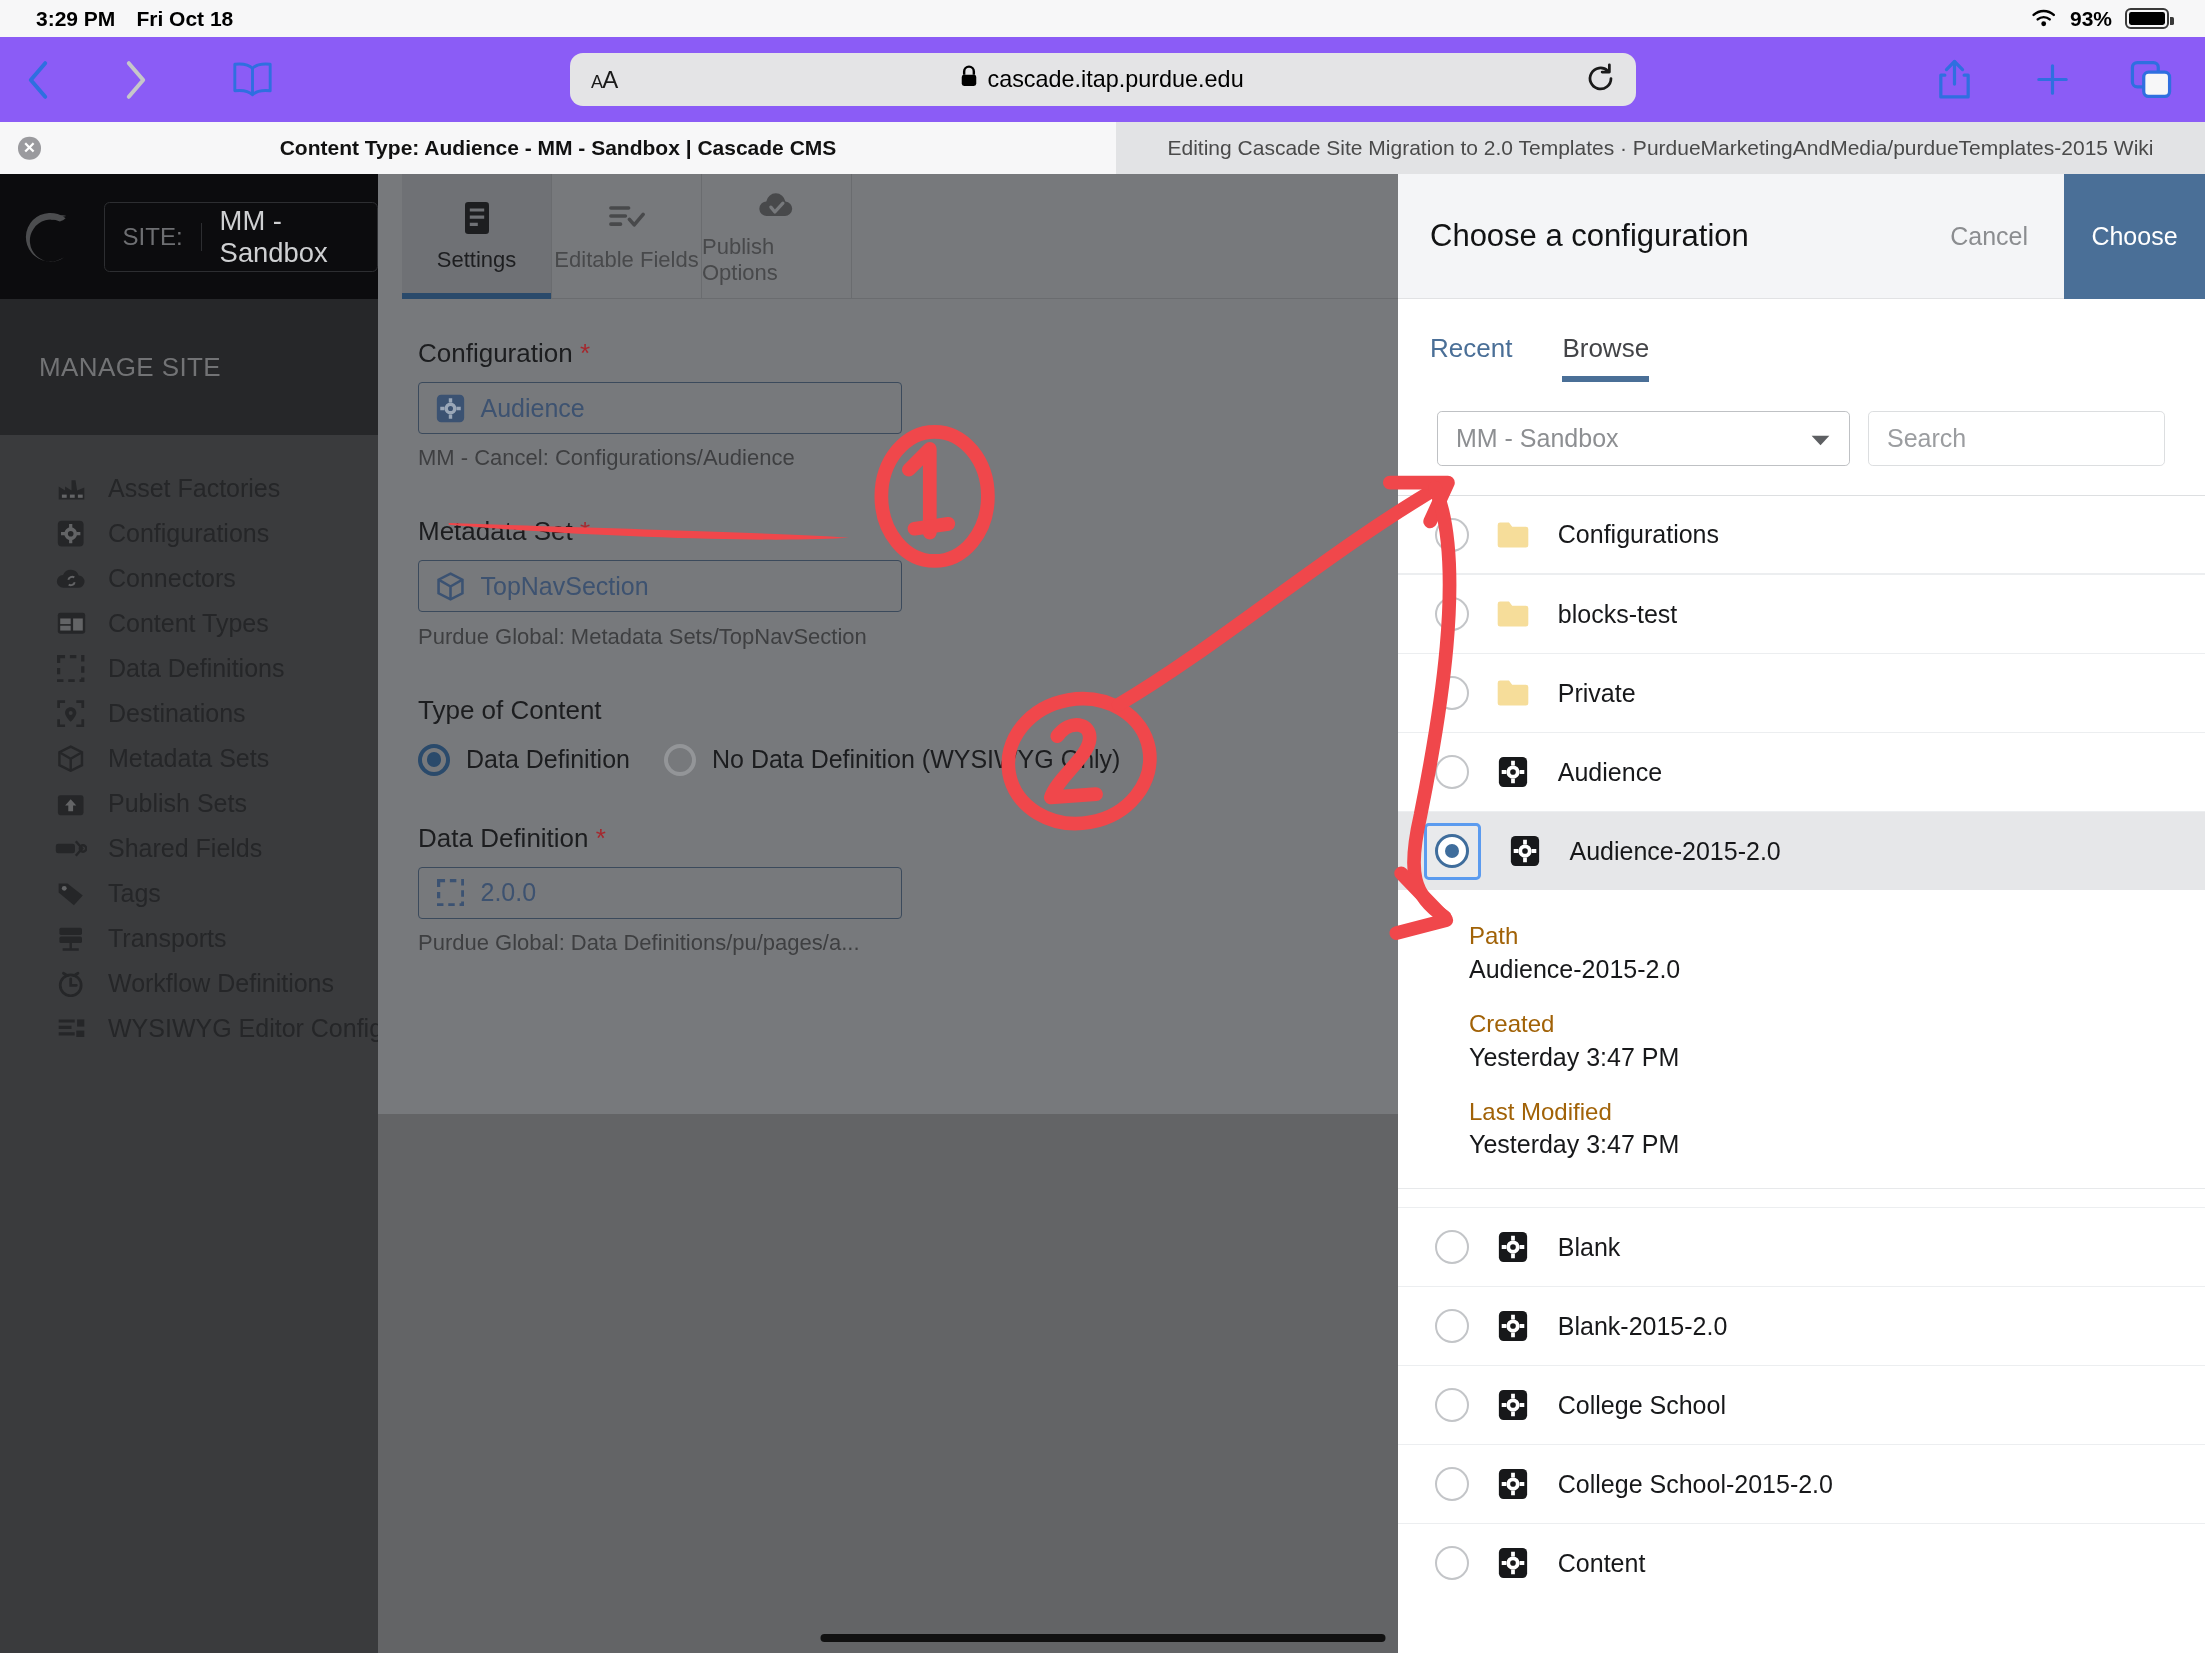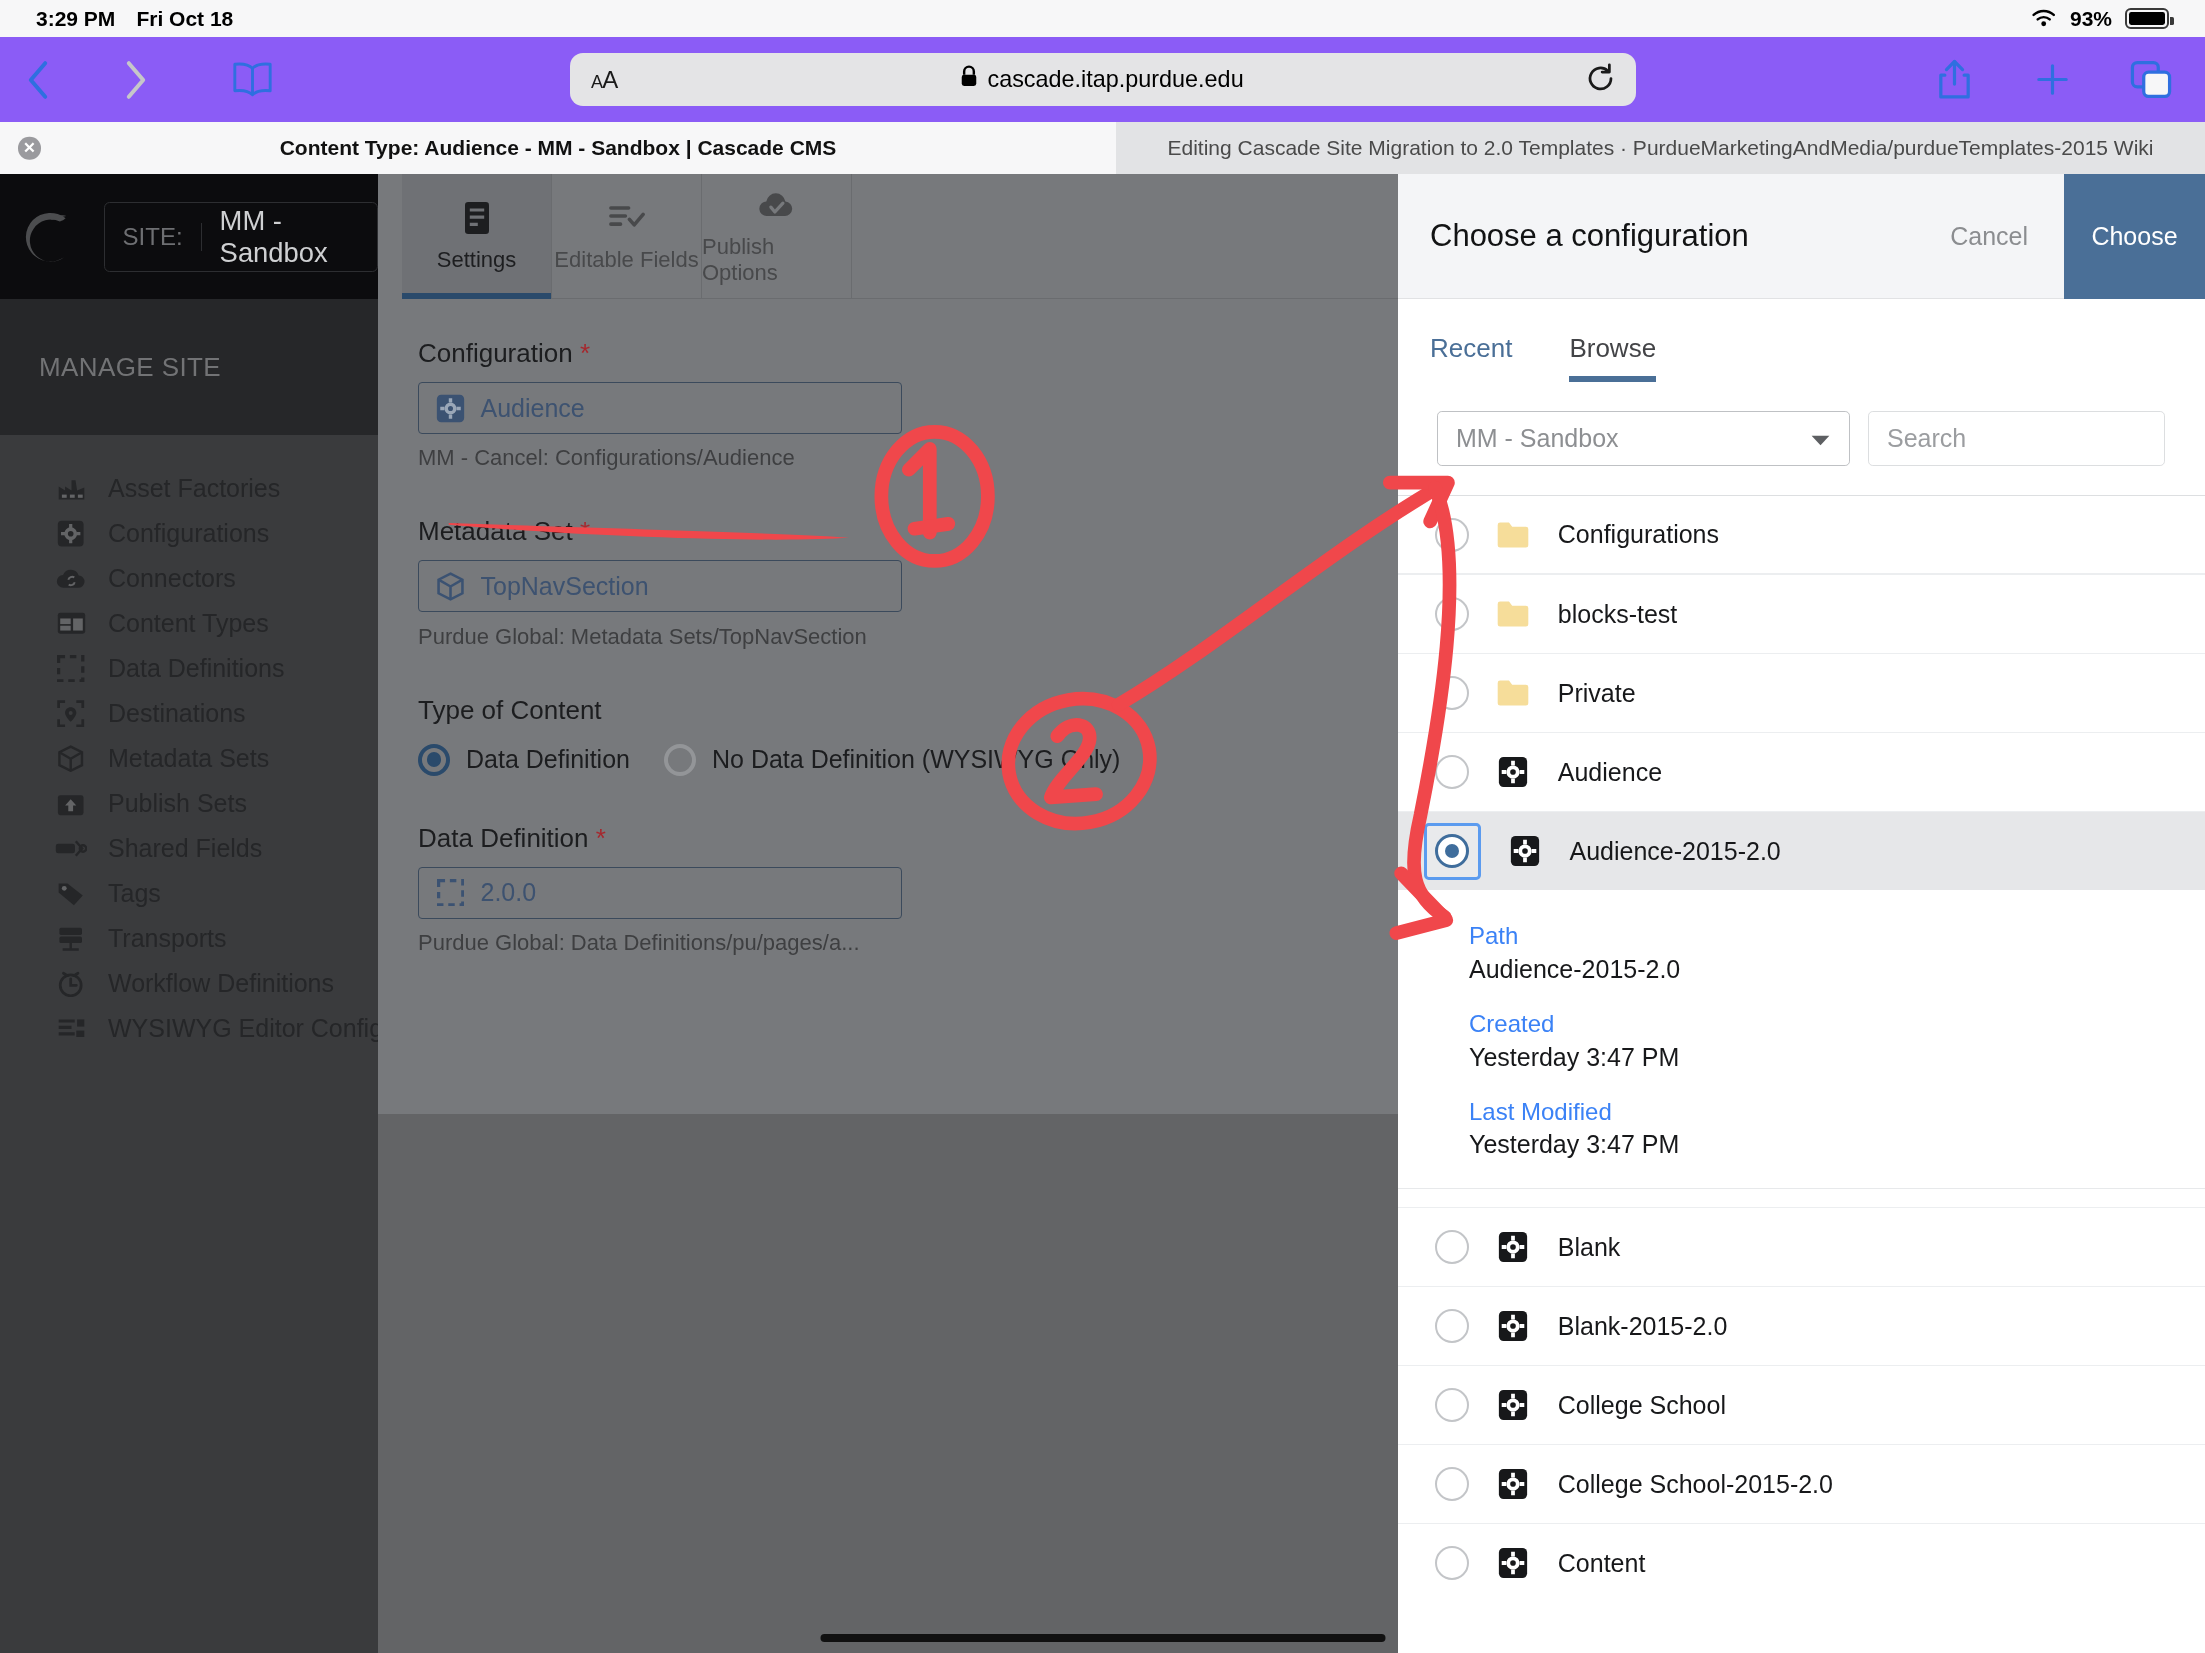--- a/index.html
+++ b/index.html
@@ -137,21 +137,21 @@
   .modal-head {
     height: 125px; background:#f4f5f7; display:flex; align-items:center;
     border-bottom: 0.8px solid #e1e2e4;
   }
   .modal-title { font-size: 31px; color:#121314; padding-left: 32px; flex:1; }
   .btn-cancel { font-size: 25px; color: #8b8d90; padding: 0 36px; }
   .btn-choose {
     background: #4a6f97; color:#fff; font-size: 25px; height: 125px;
     display:flex; align-items:center; justify-content:center; width: 141px;
   }
-  .modal-tabs { display: flex; gap: 7px; padding: 34px 0 0 32px; }
+  .modal-tabs { display: flex; gap: 0; padding: 34px 0 0 32px; }
   .mtab { font-size: 26px; padding: 0 24px 18px 0; position: relative; }
   .mtab:first-child { color:#4a6f97; }
   .mtab.active { color:#434447; padding-right: 0; margin-left: 26px;}
   .mtab.active::after{ content:""; position:absolute; left:0; right:0; bottom:0; height: 6.5px; background:#4a6f97;}
   .filter-row { display:flex; gap: 18px; padding: 29px 40px 0 39px; }
   .select {
     width: 413px; height: 55px; border: 1.6px solid #bfc1c4; border-radius: 4.8px;
     display:flex; align-items:center; padding: 0 18px; color:#8d8f92; font-size: 25px;
   }
   .select .caret { margin-left:auto; }
@@ -172,21 +172,21 @@
     border: 3.2px solid #3f6d9c; display:flex;align-items:center;justify-content:center;background:#fff;
   }
   .rradio.on b { width: 14.5px; height:14.5px; border-radius:50%; background:#3f6d9c; display:block;}
   .radio-focus {
     width: 57px; height: 57px; border: 3.2px solid #5b9bef; border-radius: 4.8px; background:#e9eaec;
     display:flex; align-items:center; justify-content:center; flex:0 0 57px; margin-left:-11.3px;
   }
   .row-ico { width: 34px; height: 34px; flex:0 0 34px; display:flex;align-items:center;justify-content:center;}
 
   .details { padding: 32px 0 29px 71px; border-bottom: 0.8px solid #e7e9eb;}
-  .d-lbl { font-size: 24px; color:#3b82f6; margin-bottom: 4.8px; }
+  .d-lbl { font-size: 24px; color:#a16207; margin-bottom: 4.8px; }
   .d-val { font-size: 25px; color:#17181a; margin-bottom: 26px; }
   .d-val:last-child { margin-bottom: 0; }
 
   
   .home-ind {
     position: absolute; bottom: 11.3px; left: 50%; transform: translateX(-50%);
     width: 565px; height: 8px; background: #111; border-radius: 4.8px;
   }
 
   

